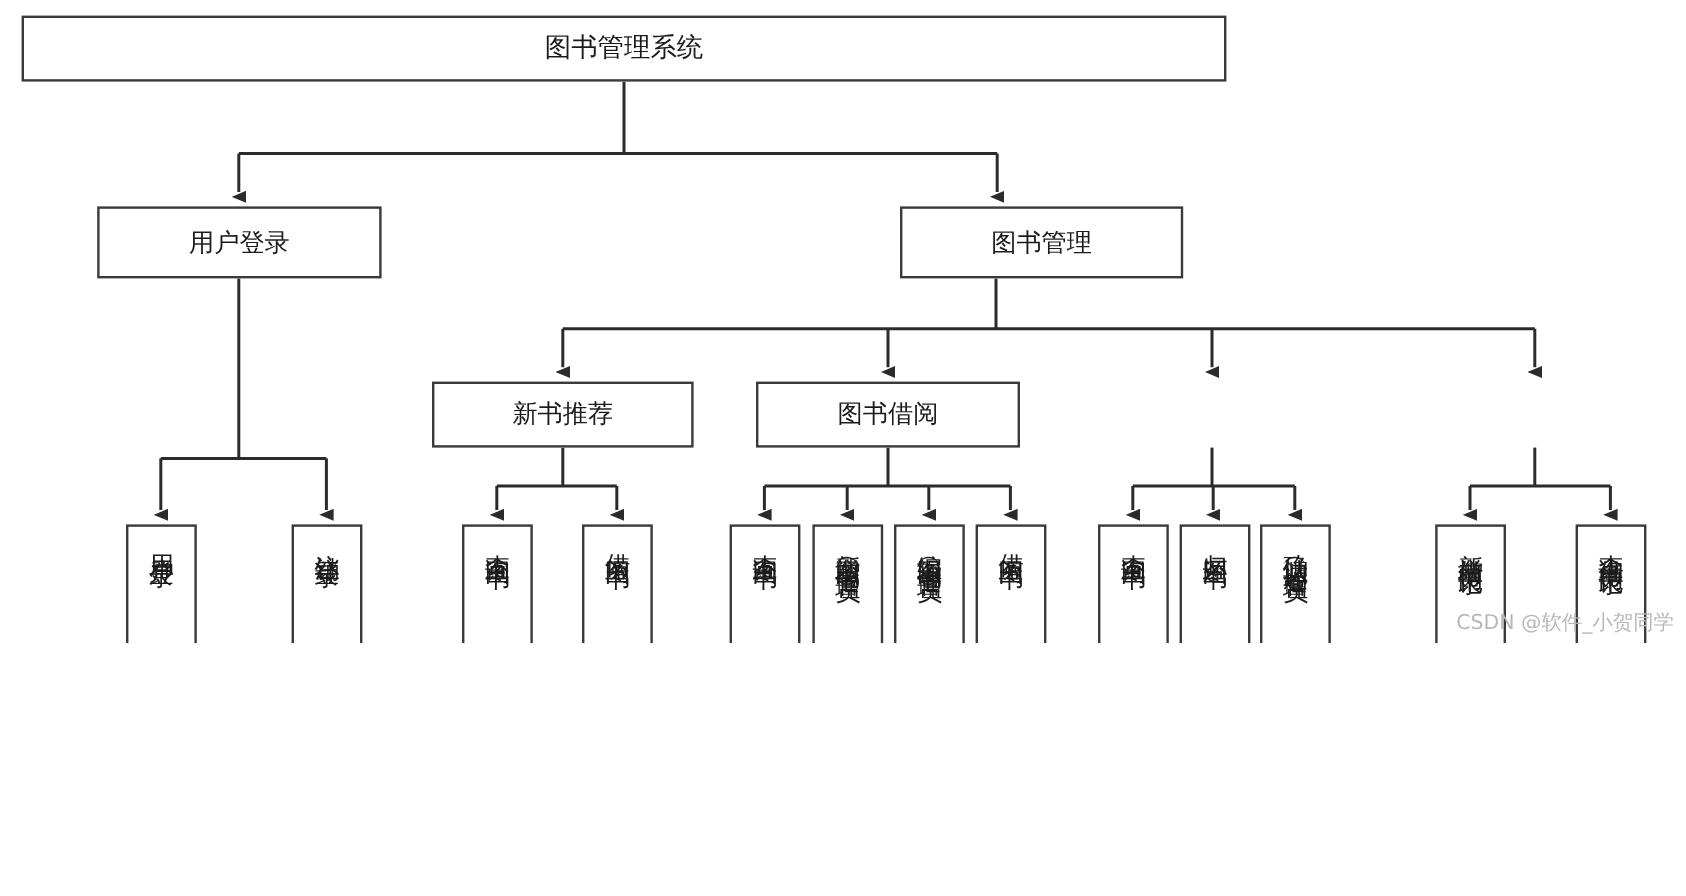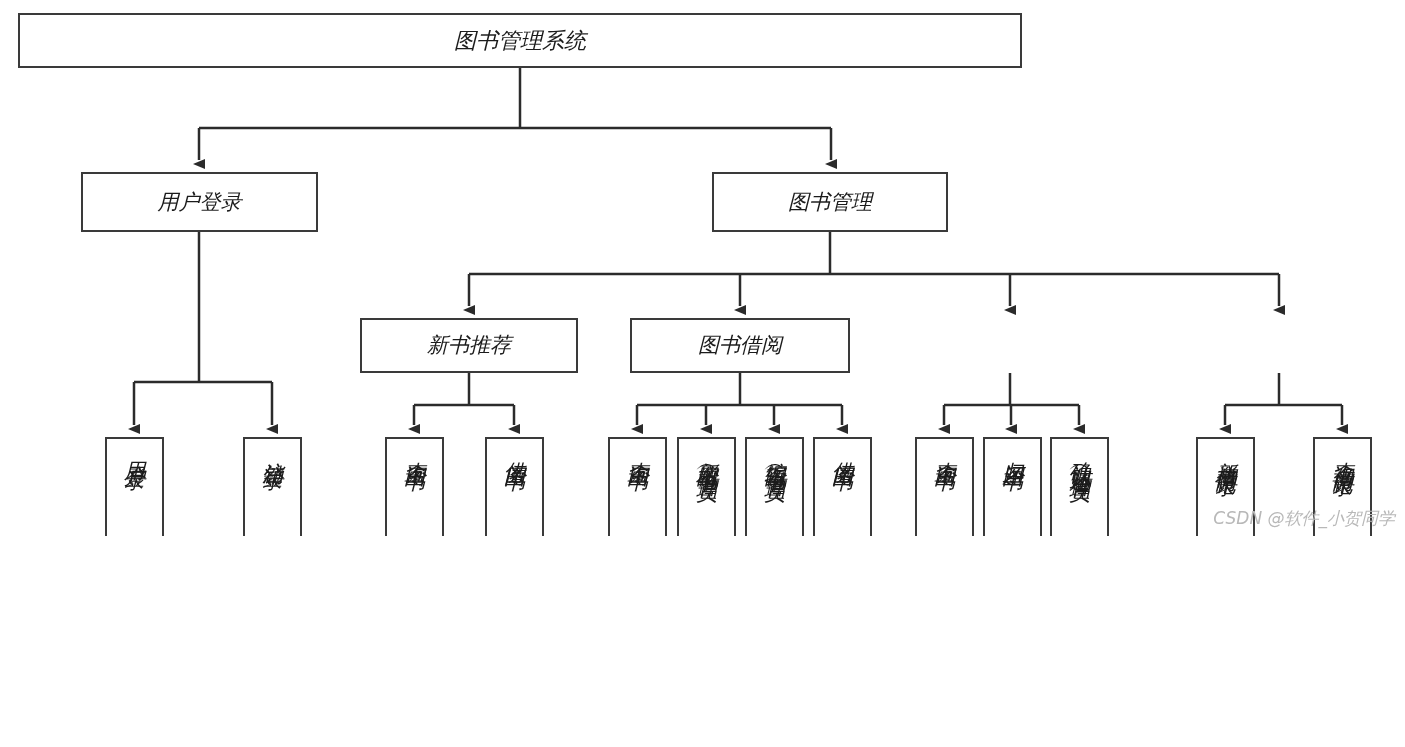--- a/index.html
+++ b/index.html
@@ -7,21 +7,20 @@
     padding: 0;
     background: #ffffff;
   }
   #canvas {
     position: relative;
     width: 1405px;
     height: 536px;
     background: #ffffff;
     font-family: "DejaVu Sans", "Liberation Sans", sans-serif;
     overflow: hidden;
-    font-style: italic;
   }
   #edges {
     position: absolute;
     left: 0;
     top: 0;
     width: 1405px;
     height: 747px;
     pointer-events: none;
   }
   .node {
@@ -122,21 +121,21 @@
     </g>
   </svg>
 
   <div class="node root horiz" style="left: 18px; top: 13px; width: 1004px; height: 55px;">
     <span class="lbl">图书管理系统</span>
   </div>
 
   <div class="node horiz" style="left: 81px; top: 172px; width: 237px; height: 60px;">
     <span class="lbl">用户登录</span>
   </div>
-  <div class="node horiz" style="left: 712px; top: 172px; width: 236px; height: 60px;">
+  <div class="node horiz" style="left: 750px; top: 172px; width: 236px; height: 60px;">
     <span class="lbl">图书管理</span>
   </div>
 
   <div class="node horiz" style="left: 360px; top: 318px; width: 218px; height: 55px;">
     <span class="lbl">新书推荐</span>
   </div>
   <div class="node horiz" style="left: 630px; top: 318px; width: 220px; height: 55px;">
     <span class="lbl">图书借阅</span>
   </div>
 

